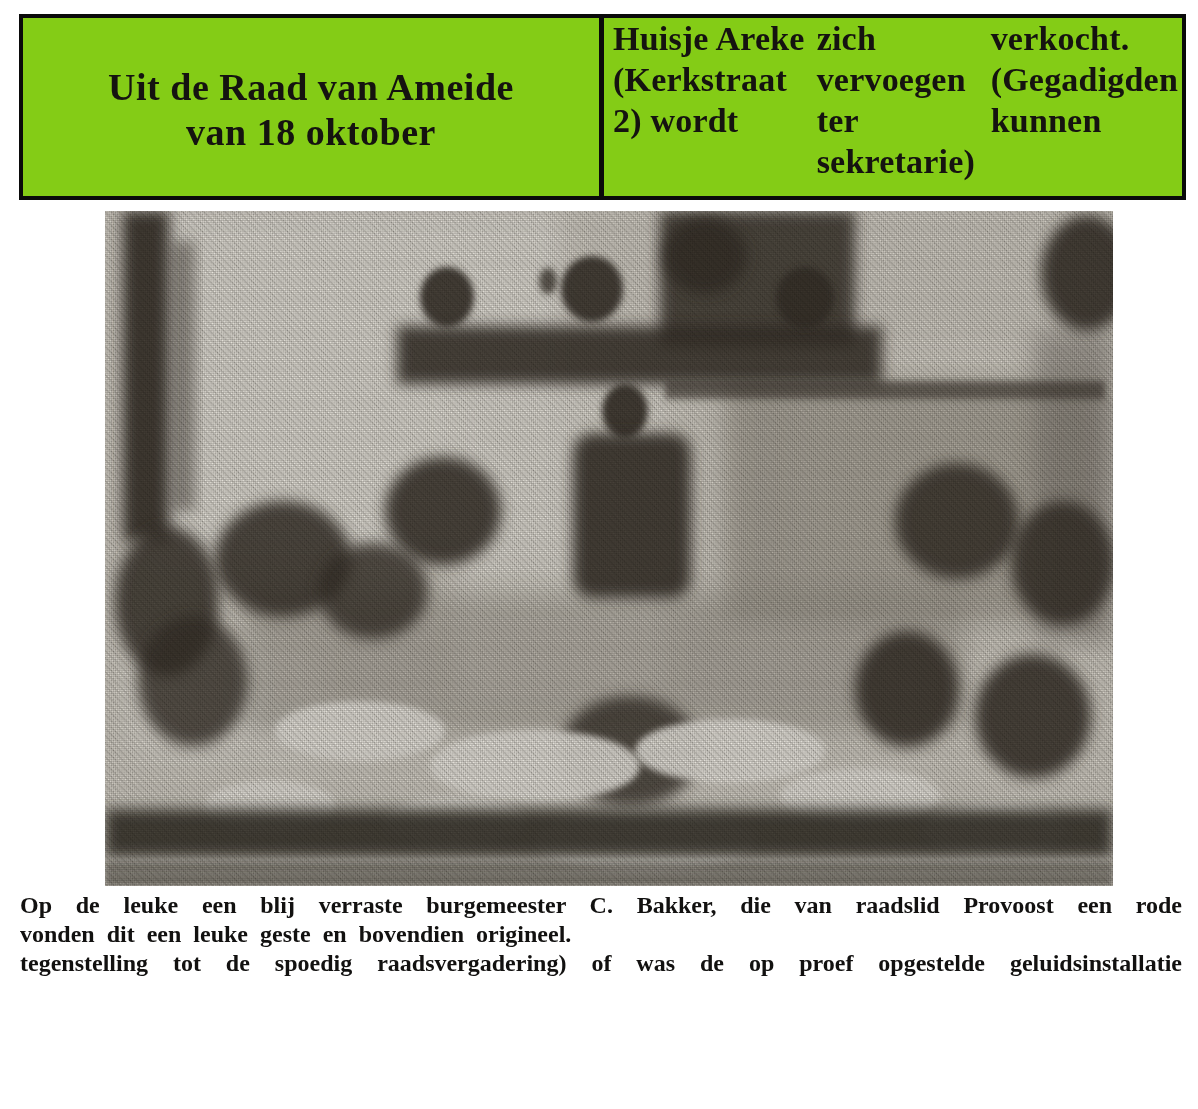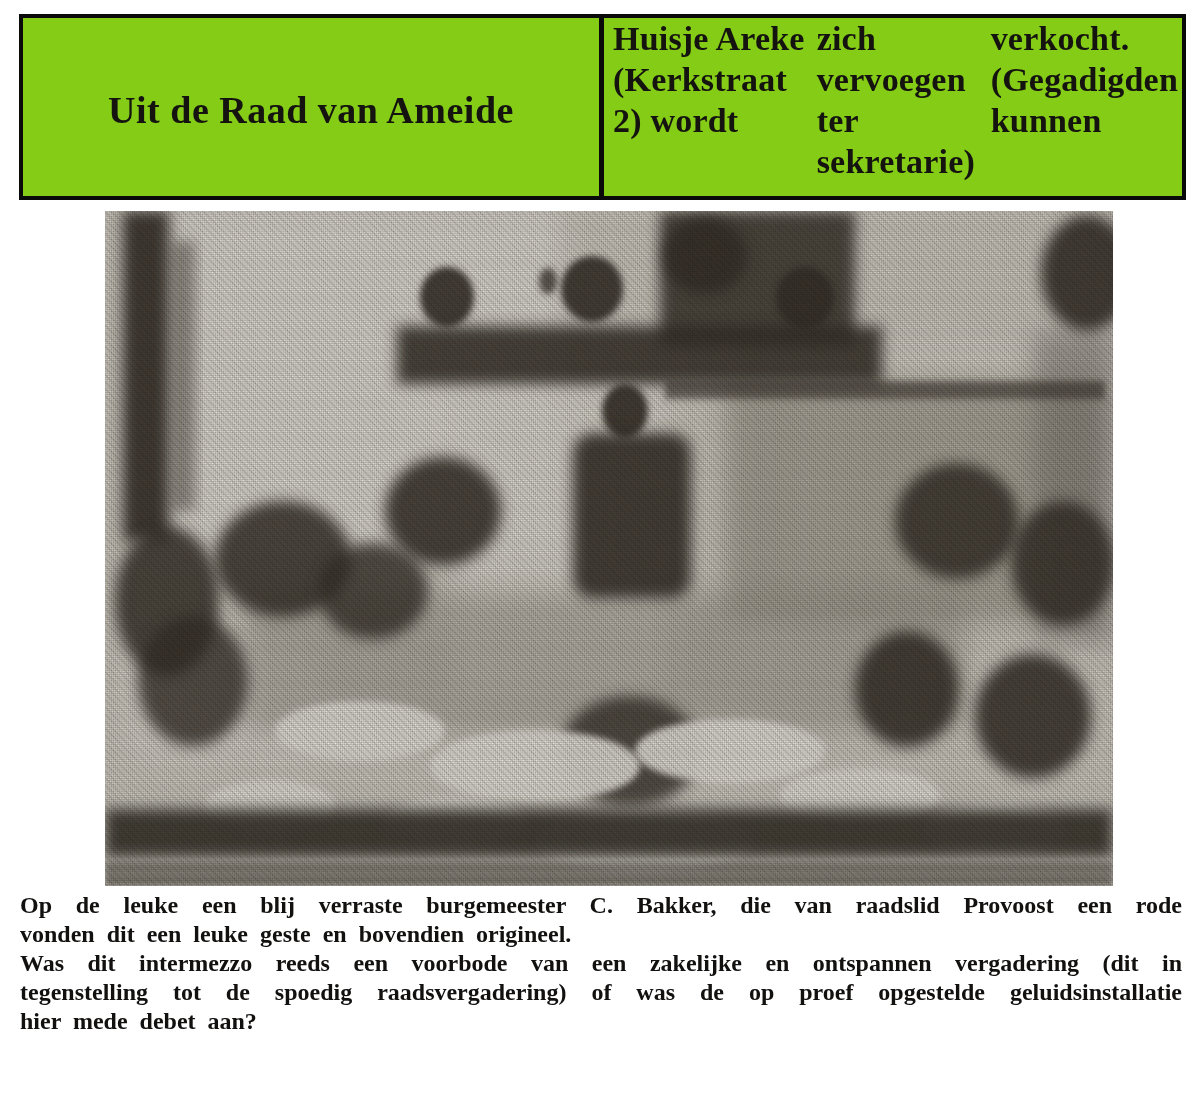--- a/index.html
+++ b/index.html
@@ -76,20 +76,21 @@
   }
 </style>
 </head>
 <body>
 
 <div class="page">
 
   <div class="header-box">
     <div class="header-cell header-left">
       <div>Uit de Raad van Ameide</div>
+      <div>van 18 oktober</div>
     </div>
     <div class="header-cell header-right">
       <div>Huisje Areke (Kerkstraat 2) wordt</div>
       <div>zich vervoegen ter sekretarie)</div>
       <div>verkocht. (Gegadigden kunnen</div>
     </div>
   </div>
 
   <div class="photo">
     <svg viewBox="0 0 1008 675" xmlns="http://www.w3.org/2000/svg">
@@ -163,18 +164,16 @@
       <rect x="0" y="662" width="1008" height="13" fill="#4a453d" opacity="0.6" filter="url(#f3)"></rect>
 
       <rect x="0" y="0" width="1008" height="675" fill="url(#checker)" opacity="0.40"></rect>
       <rect x="0" y="0" width="1008" height="675" fill="url(#hatch)" opacity="0.14"></rect>
     </svg>
   </div>
 
   <div class="caption">
     <div class="line justify">Op de leuke een blij verraste burgemeester C. Bakker, die van raadslid Provoost een rode</div>
     <div class="line">vonden dit een leuke geste en bovendien origineel.</div>
-    <div class="line justify">Was dit intermezzo reeds een voorbode van een zakelijke en ontspannen vergadering (dit in</div>
     <div class="line justify">tegenstelling tot de spoedig raadsvergadering) of was de op proef opgestelde geluidsinstallatie</div>
-    <div class="line">hier mede debet aan?</div>
   </div>
 
 </div>
 
 </body></html>

